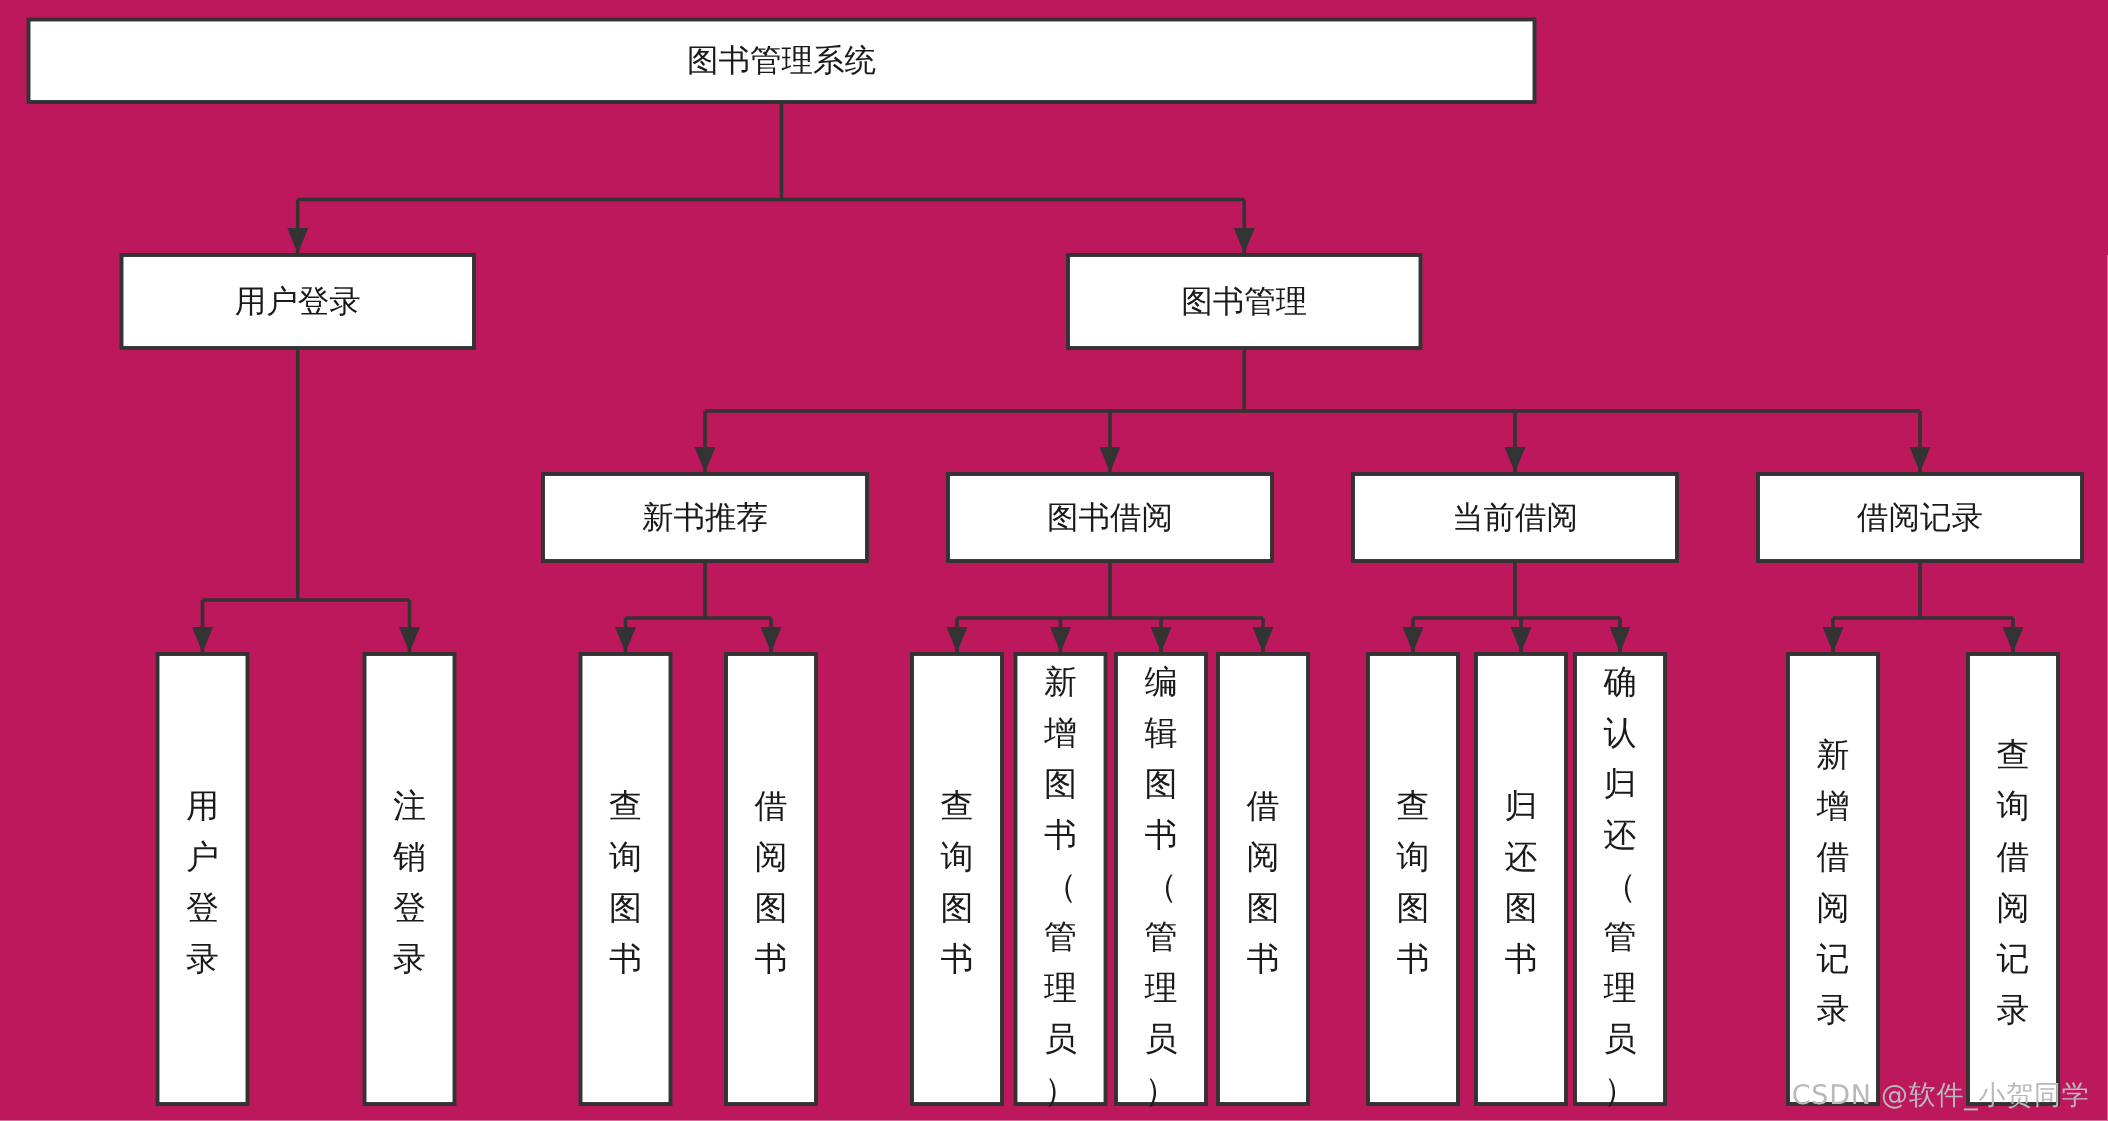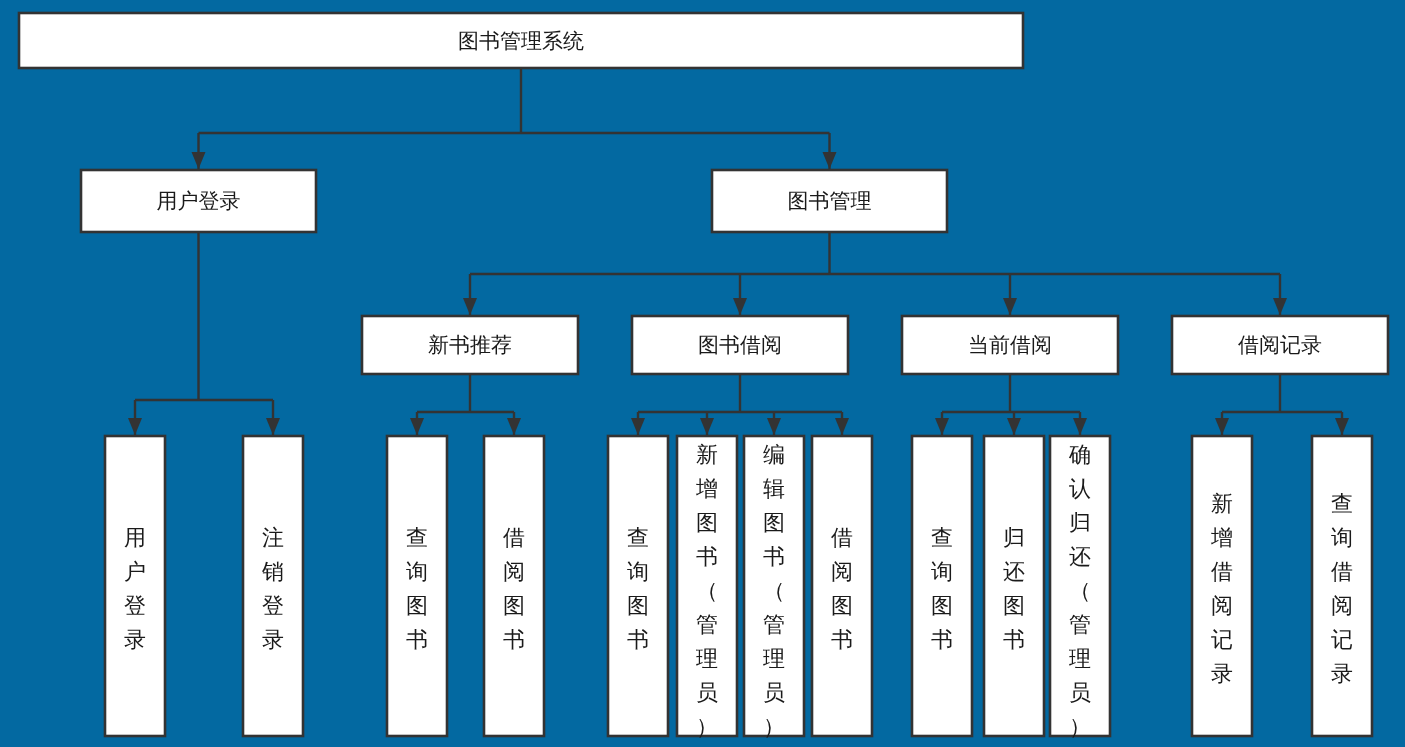--- a/index.html
+++ b/index.html
@@ -11,21 +11,21 @@
   body {
     width: 1405px;
     height: 747px;
     overflow: hidden;
     font-family: "DejaVu Sans", "Liberation Sans", sans-serif;
   }
   #diagram-root {
     position: relative;
     width: 1405px;
     height: 747px;
-    background: #0369a1;
+    background: #be185d;
   }
   svg#tree-svg {
     position: absolute;
     left: 0;
     top: 0;
     width: 1405px;
     height: 747px;
     display: block;
   }
   .node-rect {
@@ -263,14 +263,15 @@
           <text x="1342" y="510.52" class="leaf-label-glyph">查</text>
           <text x="1342" y="544.52" class="leaf-label-glyph">询</text>
           <text x="1342" y="578.52" class="leaf-label-glyph">借</text>
           <text x="1342" y="612.52" class="leaf-label-glyph">阅</text>
           <text x="1342" y="646.52" class="leaf-label-glyph">记</text>
           <text x="1342" y="680.52" class="leaf-label-glyph">录</text>
         </g>
       </g>
   </svg>
 
+  <div class="watermark-text">CSDN @软件_小贺同学</div>
 
 </div>
 
 </body></html>

